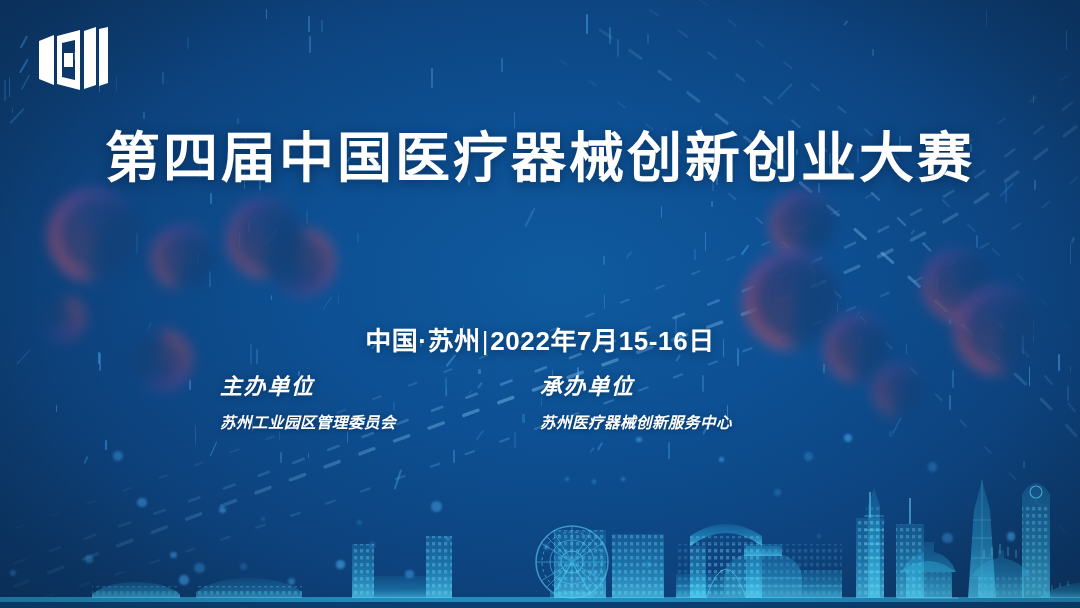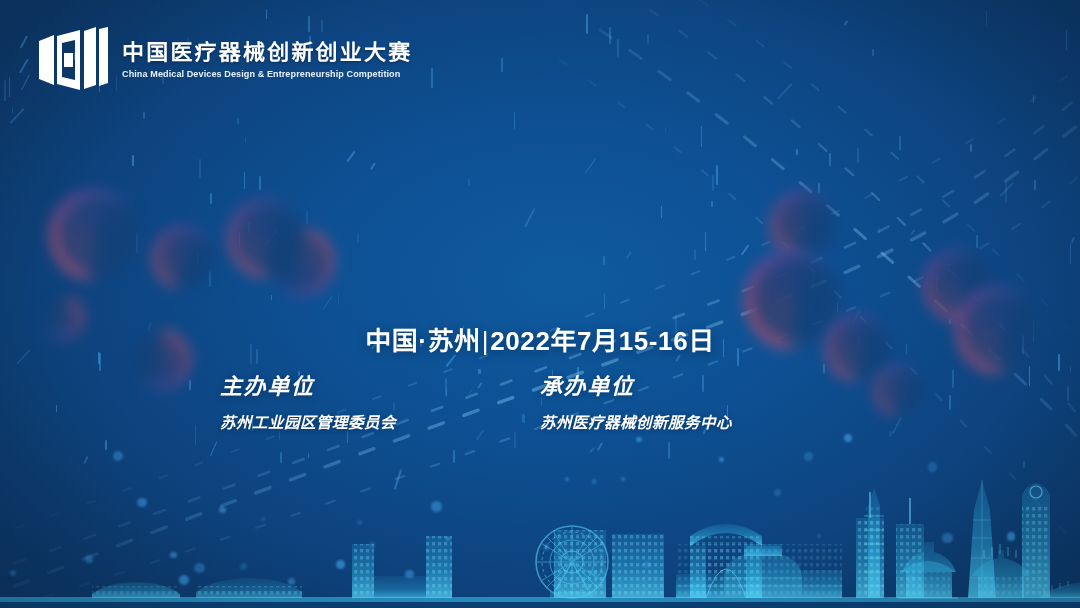--- a/index.html
+++ b/index.html
@@ -513,27 +513,24 @@
 
         <path d="M3 14 L18 8 L18 58 L3 52 Z"></path>
 
         <path d="M21 9 L44 3 L44 63 L21 57 Z M26 16 L26 50 L39 53 L39 13 Z"></path>
         <rect x="28" y="26" width="9" height="14"></rect>
 
         <path d="M48 4 L60 0 L60 58 L48 62 Z"></path>
         <path d="M63 2 L72 0 L72 56 L63 59 Z"></path>
       </g>
     </svg>
-    <div class="logo-text">
-      <div class="logo-cn">中国医疗器械创新创业大赛</div>
-      <div class="logo-en">China Medical Devices Design &amp; Entrepreneurship Competition</div>
-    </div>
   </div>
 
   <div class="title-block">
+    <div class="title-main">第四届中国医疗器械创新创业大赛</div>
   </div>
 
   <div class="date-line">
     <span>中国·苏州</span><span class="sep">|</span><span>2022年7月15-16日</span>
   </div>
 
   <div class="orgs">
     <div class="org-col left">
       <div class="org-head">主办单位</div>
       <div class="org-line">苏州工业园区管理委员会</div>

